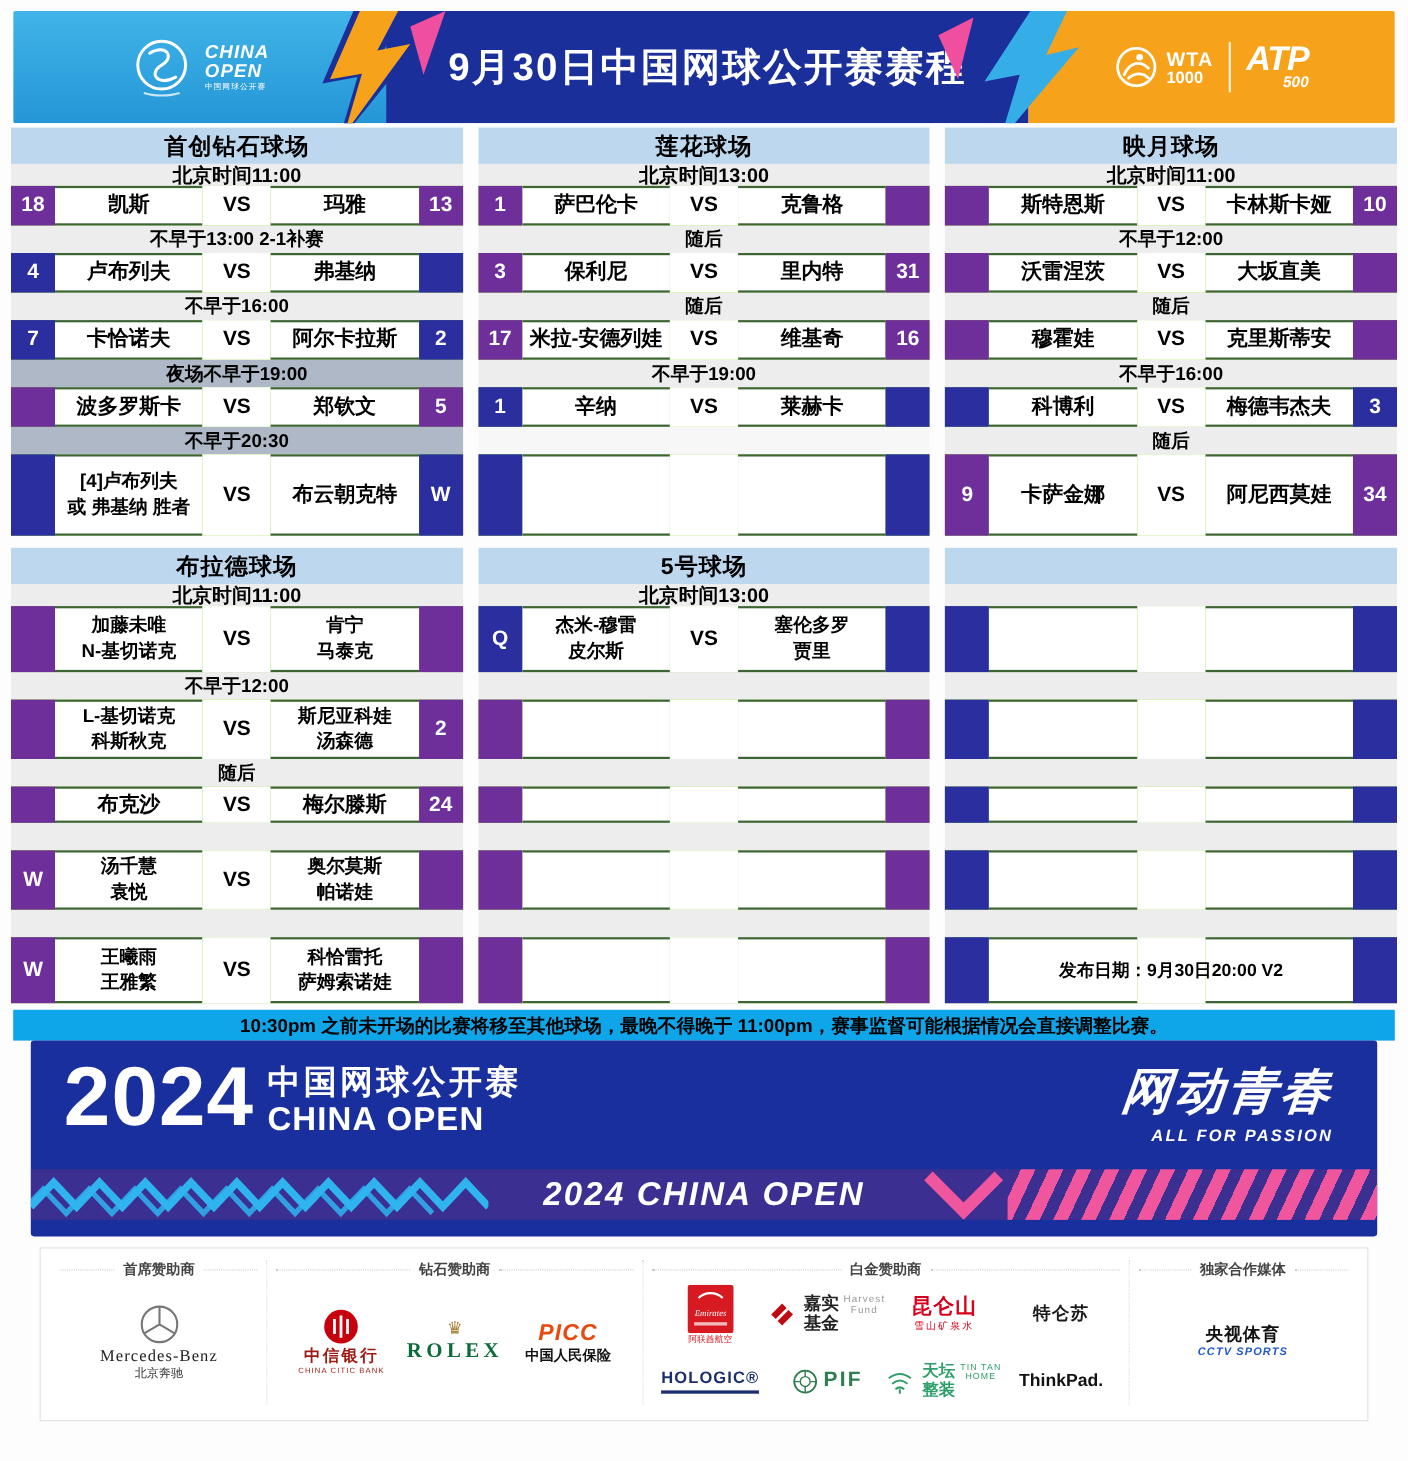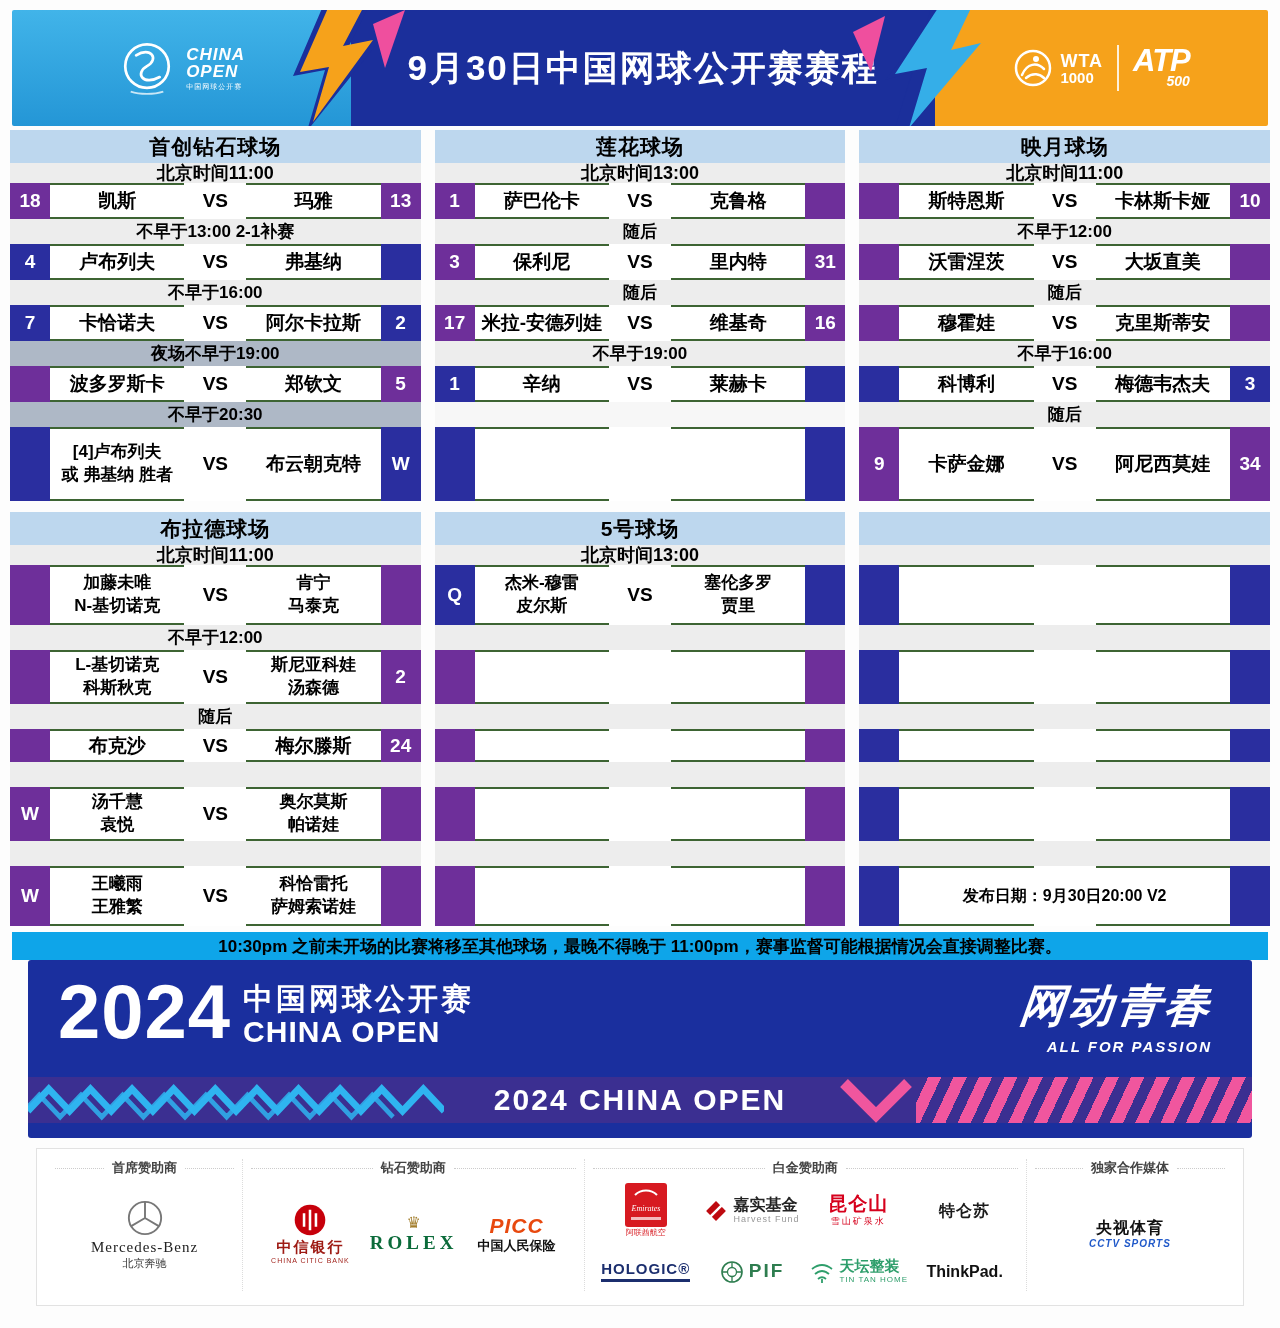--- a/index.html
+++ b/index.html
@@ -2,21 +2,21 @@
 <html><head>
 <meta charset="utf-8">
 <style>
   html,body{margin:0;padding:0;}
   body{
     width:1280px;height:1328px;background:#fdfdfd;overflow:hidden;
     font-family:"Liberation Sans","DejaVu Sans",sans-serif;color:#000;
     -webkit-font-smoothing:antialiased;
   }
   
-  .banner{position:relative;margin:10px 12px 0;height:116px;display:flex;overflow:hidden;border-radius:2px;}
+  .banner{position:relative;margin:10px 12px 0;height:102px;display:flex;overflow:hidden;border-radius:2px;}
   .b-left{width:27%;background:linear-gradient(180deg,#41B4E9,#2496D6);display:flex;align-items:center;justify-content:center;gap:10px;}
   .b-mid{flex:1;background:#1B2F9B;display:flex;align-items:center;justify-content:center;}
   .b-right{width:26.5%;background:#F6A21B;display:flex;align-items:center;justify-content:center;gap:14px;}
   .b-title{color:#fff;font-size:35px;font-weight:bold;letter-spacing:2px;white-space:nowrap;}
   .co-logo-text{color:#fff;line-height:1;}
   .co-line{font-size:17px;font-weight:900;font-style:italic;letter-spacing:1px;}
   .co-sub{font-size:7px;margin-top:3px;letter-spacing:1px;}
   .bolt{position:absolute;top:0;height:116px;z-index:3;}
   .bolt-left{left:27%;margin-left:-86px;}
   .bolt-right{right:26.5%;margin-right:-58px;}
@@ -55,35 +55,35 @@
   .fb-top{display:flex;align-items:flex-start;padding:16px 30px 0;}
   .fb-year{color:#fff;font-size:76px;font-weight:900;line-height:.95;letter-spacing:1px;}
   .fb-names{margin-left:12px;color:#fff;margin-top:6px;}
   .fb-cn{font-size:30px;font-weight:bold;letter-spacing:3px;line-height:1.1;}
   .fb-en{font-size:30px;font-weight:900;letter-spacing:1px;line-height:1.1;}
   .fb-slogan{position:absolute;right:40px;top:16px;color:#fff;text-align:right;}
   .fb-slogan-cn{font-size:45px;font-weight:900;font-style:italic;letter-spacing:3px;transform:skewX(-6deg);}
   .fb-slogan-en{font-size:15px;font-weight:900;font-style:italic;letter-spacing:2px;margin-top:2px;}
   .fb-stripe{position:absolute;left:0;right:0;bottom:15px;height:46px;background:#3B2F91;display:flex;align-items:stretch;}
   .zigwrap{width:34%;}
-  .stripe-text{flex:1;display:flex;align-items:center;justify-content:center;color:#fff;font-weight:900;font-size:30px;letter-spacing:2px;white-space:nowrap;}
+  .stripe-text{flex:1;display:flex;align-items:center;justify-content:center;color:#fff;font-weight:900;font-size:30px;letter-spacing:2px;white-space:nowrap;font-style:italic;}
   .pinkright{width:34%;display:flex;}
   .pinkstripes{flex:1;background:repeating-linear-gradient(115deg,transparent 0 11px,#F0569E 11px 23px);}
   
   .sponsors{margin:10px 36px 0;border:1px solid #E2E2E2;background:#fff;display:flex;padding:10px 10px 14px;height:132px;}
   .sgroup{display:flex;flex-direction:column;padding:0 8px;}
   .sgroup+.sgroup{border-left:1px dotted #DCDCDC;}
   .sg-chief{width:16%}.sg-diamond{width:29%}.sg-platinum{width:38%}.sg-media{width:17%}
   .sg-label{display:flex;align-items:center;gap:8px;color:#444;font-size:13px;font-weight:bold;height:18px;white-space:nowrap;}
   .sg-label::before,.sg-label::after{content:"";flex:1;border-top:1px dotted #CCC;}
   .sg-body{flex:1;display:flex;align-items:center;justify-content:space-evenly;}
   .sg-body.gridbody{display:grid;grid-template-columns:repeat(4,1fr);row-gap:8px;align-items:center;justify-items:center;}
   .sp-item{display:flex;flex-direction:column;align-items:center;justify-content:center;gap:2px;text-align:center;}
   .sp-item.row{flex-direction:row;gap:5px;}
-  .sp-textcol{display:flex;flex-direction:column;align-items:flex-start;gap:1px;}
+  .sp-textcol{display:flex;flex-direction:row;align-items:flex-start;gap:1px;}
   .sp-name{font-weight:bold;font-size:15px;color:#222;line-height:1.1;}
   .sp-sub{font-size:9px;color:#888;line-height:1.1;}
   .spicon{display:inline-flex;align-items:center;justify-content:center;}
   .icon-rolex{color:#A37E2C;font-size:16px;line-height:1;}
   .n-mercedes{font-family:"Liberation Serif",serif;font-weight:normal;font-size:15px;letter-spacing:1px;}
   .s-mercedes{font-size:11px;color:#333;}
   .n-citic{color:#9E1B14;font-size:15px;letter-spacing:2px;}
   .s-citic{color:#9E1B14;font-size:7px;letter-spacing:1px;}
   .n-rolex{font-family:"Liberation Serif",serif;color:#0B6B3A;font-size:19px;letter-spacing:4px;text-align:center;}
   .n-picc{color:#E8490F;font-size:21px;font-style:italic;letter-spacing:1px;}

